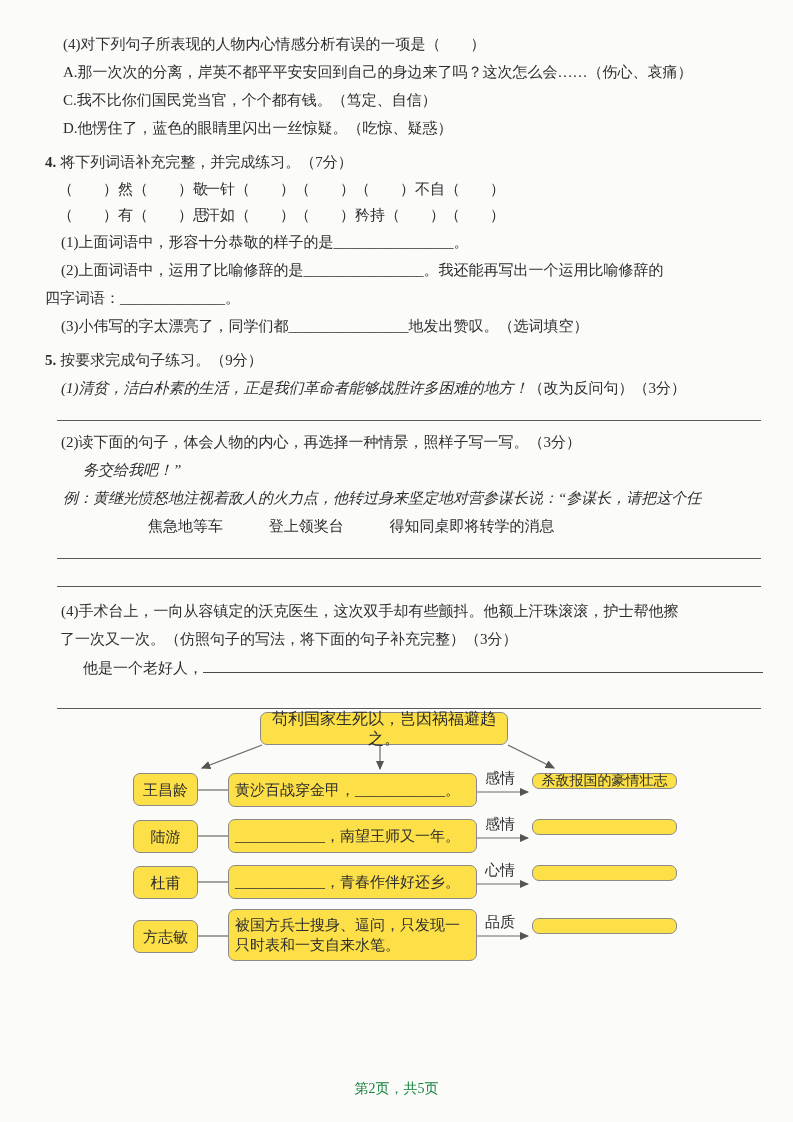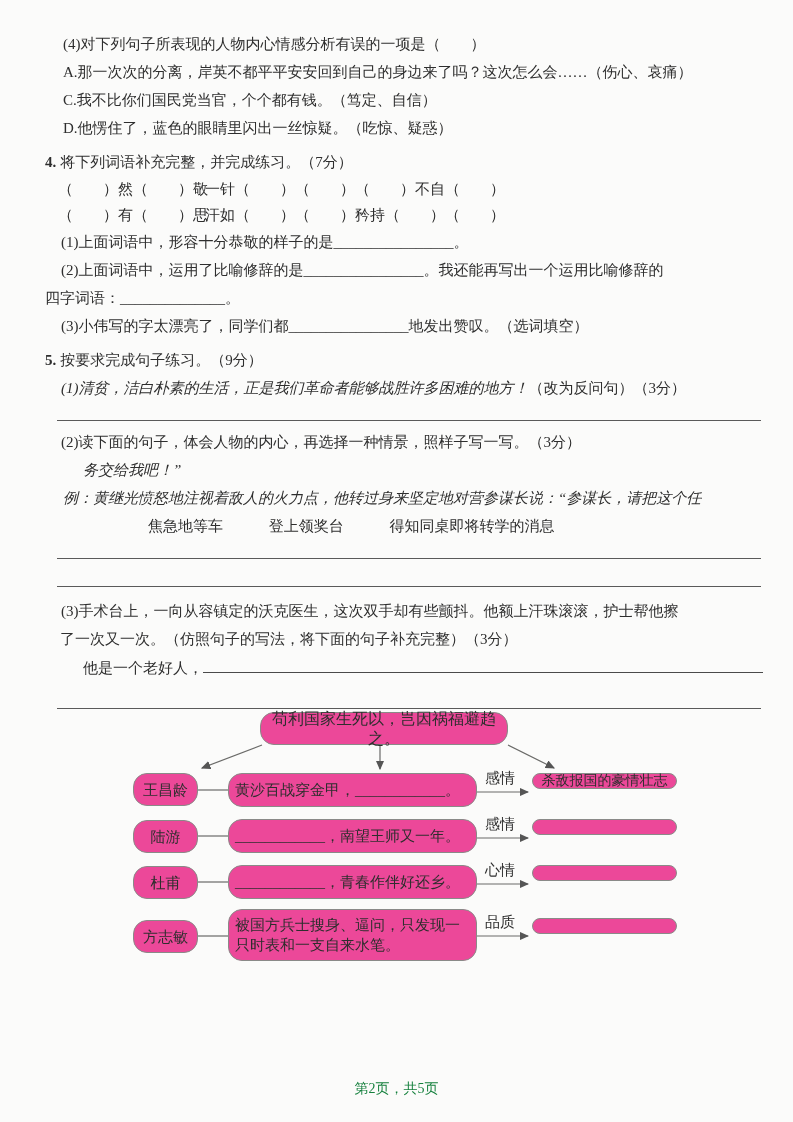--- a/index.html
+++ b/index.html
@@ -51,22 +51,22 @@
 
   
   .mindmap {
     position: relative;
     width: 793px; height: 268px;
     margin-left: -45px;
   }
   .mm-box {
     position: absolute;
     border: 1px solid #8a8a88;
-    border-radius: 14px;
-    background: #ec4899;
+    border-radius: 7px;
+    background: #fde047;
     display: flex; align-items: center;
     line-height: 20px;
   }
   .mm-center { justify-content: center; text-align: center; }
   .mm-root { left: 260px; top: 3px; width: 248px; height: 33px; font-size: 16px; }
   .mm-author { left: 133px; width: 65px; height: 33px; }
   .mm-quote { left: 228px; width: 249px; height: 34px; padding: 12px 6px; font-size: 15px; }
   .mm-result { left: 532px; width: 145px; height: 16px; font-size: 14px; }
   .mm-label { position: absolute; left: 485px; width: 44px; font-size: 15px; line-height: 20px; }
   .r1a { top: 64px; } .r2a { top: 111px; } .r3a { top: 157px; } .r4a { top: 211px; }
@@ -127,21 +127,21 @@
     <div class="line pl16" style="margin-top:7px;">(2)读下面的句子，体会人物的内心，再选择一种情景，照样子写一写。（3分）</div>
     <div class="line pl38 kai">务交给我吧！”</div>
     <div class="line pl18 kai">例：黄继光愤怒地注视着敌人的火力点，他转过身来坚定地对营参谋长说：“参谋长，请把这个任</div>
     <div class="scenes">
       <span>焦急地等车</span>
       <span>登上领奖台</span>
       <span>得知同桌即将转学的消息</span>
     </div>
     <div class="answer-line mt18"></div>
     <div class="answer-line mt27"></div>
-    <div class="line pl16 mt10">(3)手术台上，一向从容镇定的沃克医生，这次双手却有些颤抖。他额上汗珠滚滚，护士帮他擦</div>
+    <div class="line pl16 mt10">(4)手术台上，一向从容镇定的沃克医生，这次双手却有些颤抖。他额上汗珠滚滚，护士帮他擦</div>
     <div class="line" style="padding-left:15px;">了一次又一次。（仿照句子的写法，将下面的句子补充完整）（3分）</div>
     <div class="fill-row">
       <span>他是一个老好人，</span>
       <span class="fill-line"></span>
     </div>
     <div class="answer-line mt26"></div>
   </div>
 
   <div>
 

